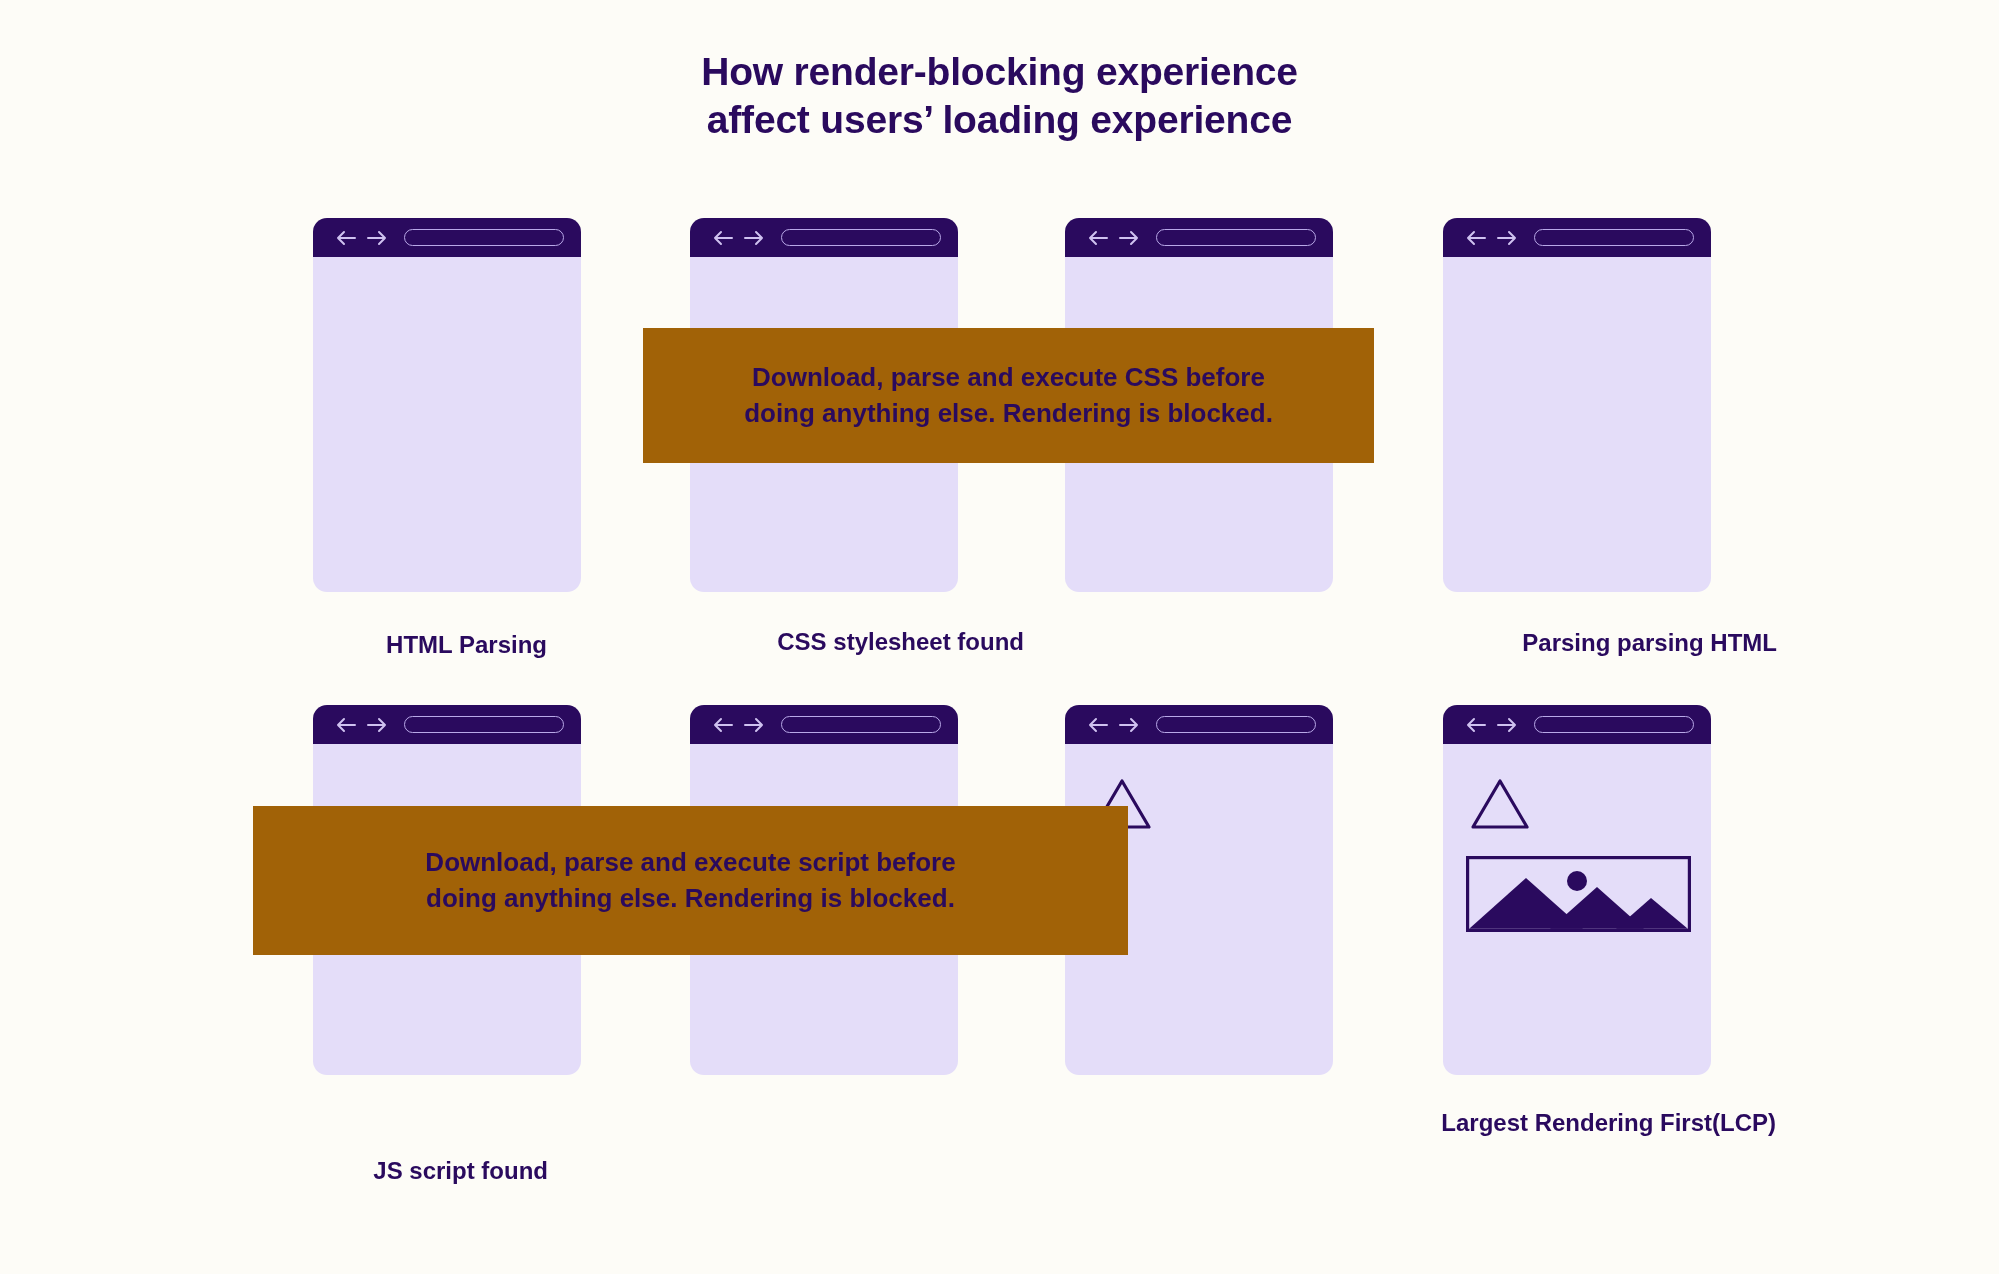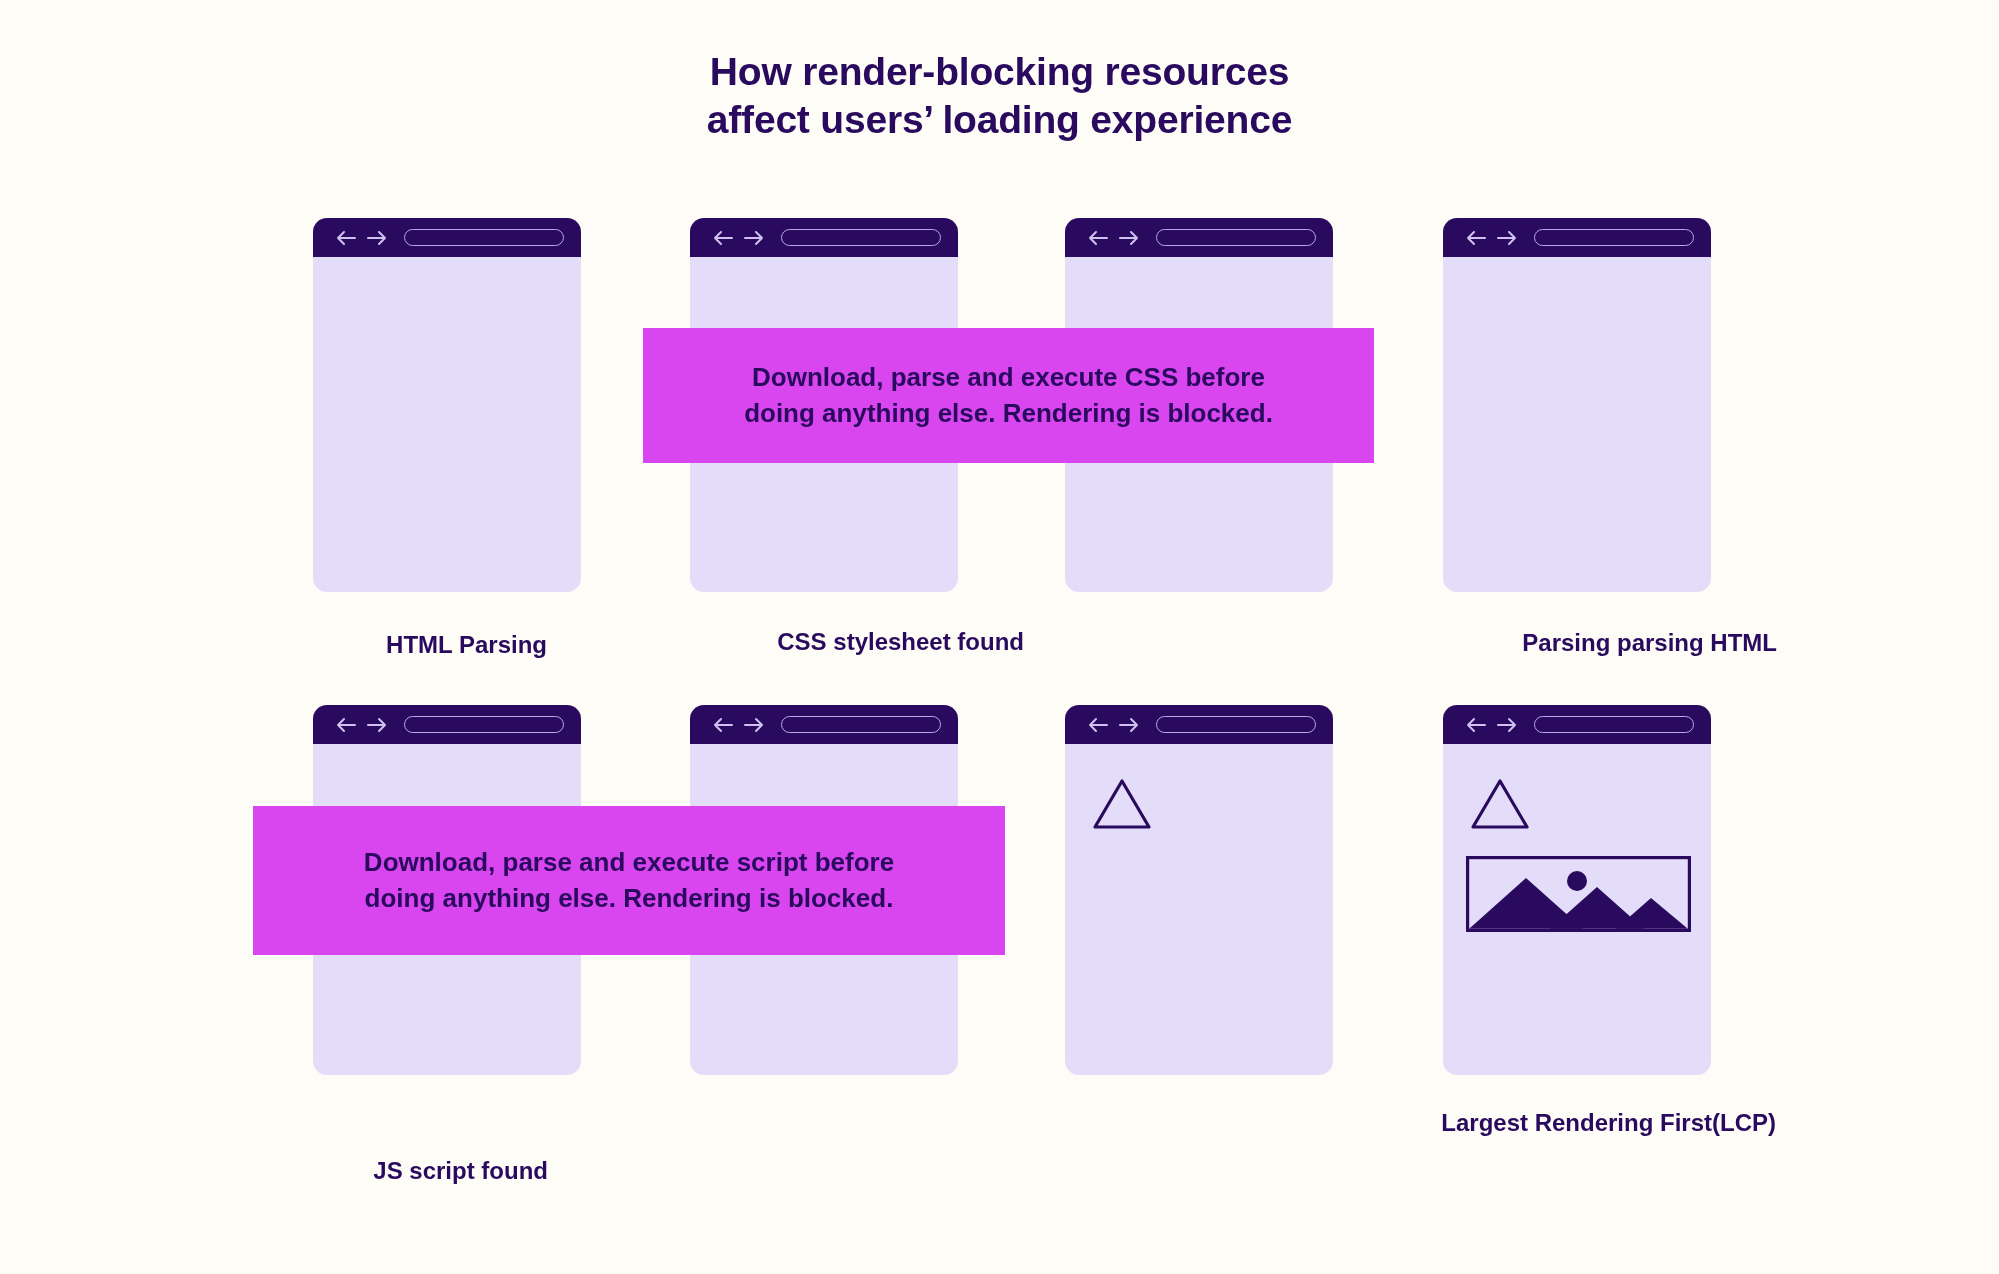--- a/index.html
+++ b/index.html
@@ -99,40 +99,40 @@
     color: #2a0a5e;
     font-size: 24px;
     font-weight: bold;
     line-height: 1.28;
     width: 400px;
   }
 
   
   .callout {
     position: absolute;
-    background: #d946ef;
+    background: #a16207;
     color: #2a0a5e;
     font-size: 26px;
     font-weight: bold;
     line-height: 1.38;
     display: flex;
     align-items: center;
     justify-content: center;
     text-align: center;
     box-sizing: border-box;
     padding: 0 26px;
   }
   .callout-text { display: block; }
   .callout-line { display: block; }
 </style>
 </head>
 <body>
 
 <div class="title">
-  <span class="title-line">How render-blocking resources</span>
+  <span class="title-line">How render-blocking experience</span>
   <span class="title-line">affect users’ loading experience</span>
 </div>
 
 <div class="stage">
 
   <div class="browser-card" style="left:313px; top:218px;">
     <div class="browser-chrome">
       <span class="nav-arrow">
         <svg width="22" height="18" viewBox="0 0 22 18">
             <path d="M20 9 H3 M9 3 L3 9 L9 15" fill="none" stroke="#cfc2f0" stroke-width="2" stroke-linecap="round" stroke-linejoin="round"></path>
@@ -304,20 +304,20 @@
     <span class="caption-line">First(LCP)</span>
   </div>
 
   <div class="callout" style="left:643px; top:328px; width:731px; height:135px;">
     <span class="callout-text">
       <span class="callout-line">Download, parse and execute CSS before</span>
       <span class="callout-line">doing anything else. Rendering is blocked.</span>
     </span>
   </div>
 
-  <div class="callout" style="left:253px; top:806px; width:752px; height:149px;">
+  <div class="callout" style="left:253px; top:806px; width:875px; height:149px;">
     <span class="callout-text">
       <span class="callout-line">Download, parse and execute script before</span>
       <span class="callout-line">doing anything else. Rendering is blocked.</span>
     </span>
   </div>
 
 </div>
 
 </body></html>

